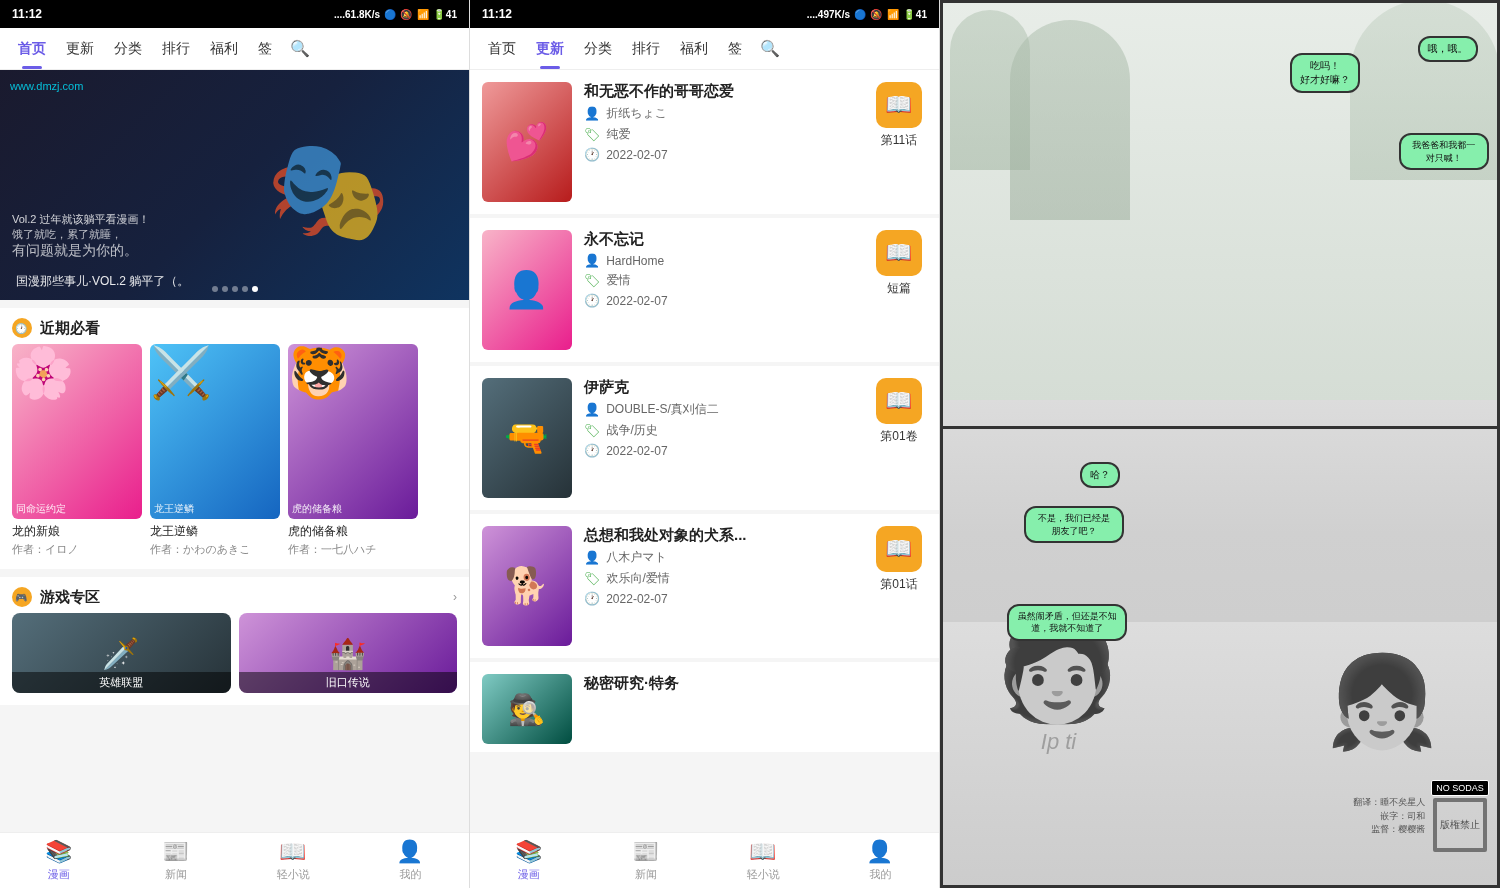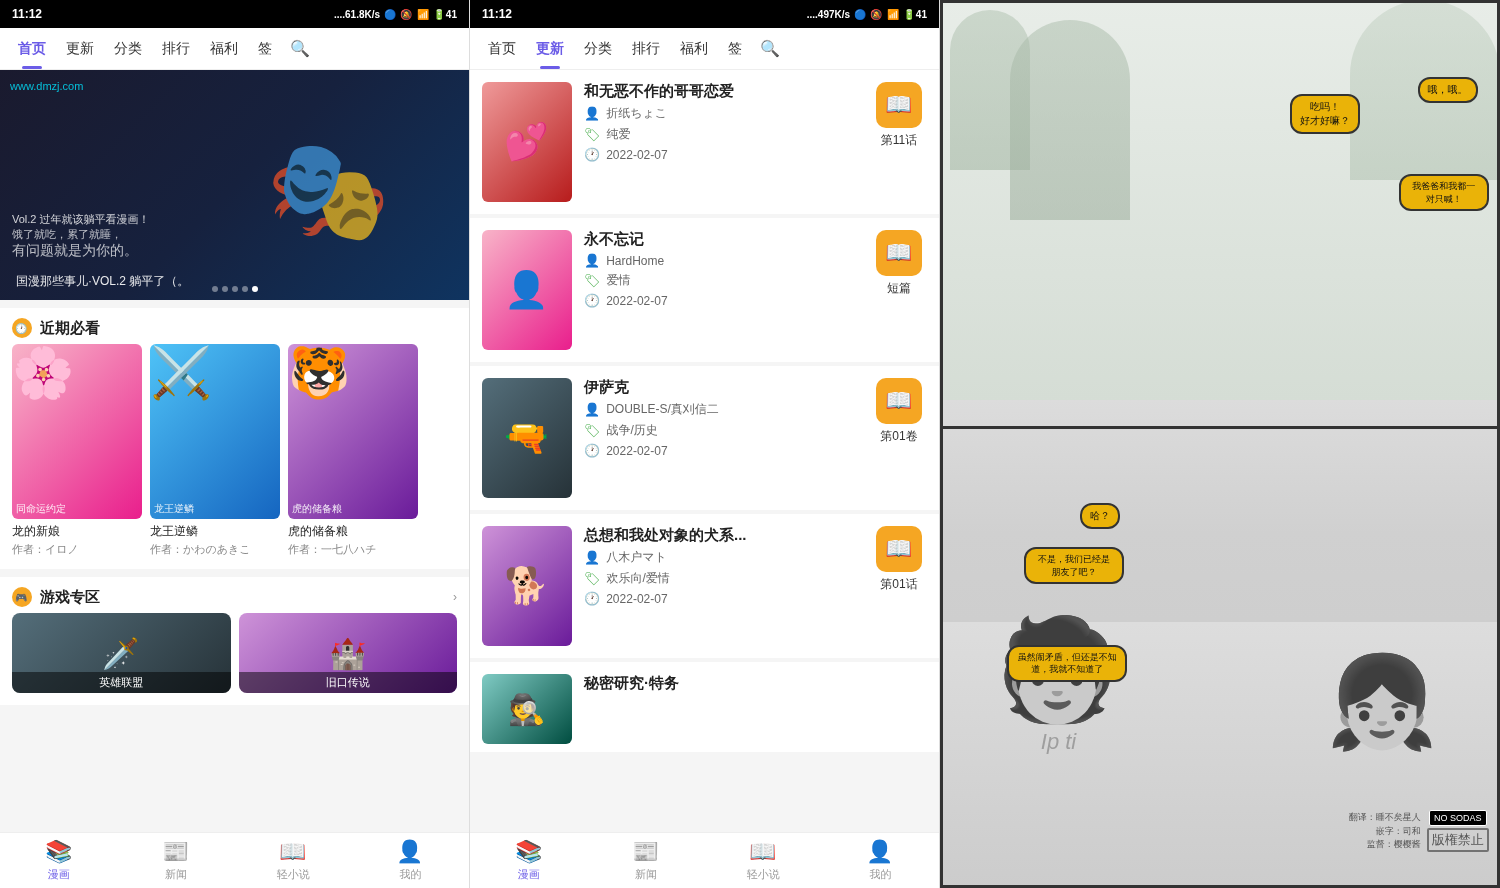--- a/index.html
+++ b/index.html
@@ -265,30 +265,29 @@
     .manga-scene {
       width: 100%;
       height: 100%;
       position: relative;
       background: #ddd;
     }
 
     
     .speech-bubble {
       position: absolute;
-      background: #eab308;
+      background: #86efac;
       border: 2px solid #333;
       border-radius: 12px;
       padding: 4px 8px;
       font-size: 11px;
       color: #111;
       line-height: 1.4;
       max-width: 80px;
       text-align: center;
-      margin-top: 41px;
     }
 
     .reader-bottom-bar {
       height: 36px;
       background: rgba(0,0,0,0.85);
       display: flex;
       align-items: center;
       justify-content: space-between;
       padding: 0 12px;
       color: #fff;
@@ -684,21 +683,21 @@
 
           <div style="position:absolute;bottom:4%;right:2%;display:flex;flex-direction:column;align-items:center;gap:4px;">
             <div style="display:flex;align-items:center;gap:6px;">
               <div style="font-size:9px;color:#555;text-align:right;line-height:1.5;">
                 <div>翻译：睡不矣星人</div>
                 <div>嵌字：司和</div>
                 <div>监督：樱樱酱</div>
               </div>
               <div style="display:flex;flex-direction:column;align-items:center;gap:2px;">
                 <div class="no-sodas-badge">NO SODAS</div>
-                <div style="font-size:13px;color:#555;border:2px solid #737373;padding:1px 3px;border-radius:2px;">版権禁止</div>
+                <div style="font-size:10px;color:#555;border:4px solid #737373;padding:16px 3px;border-radius:2px;">版権禁止</div>
               </div>
             </div>
           </div>
         </div>
       </div>
     </div>
 
   </div>
 </div>
 

